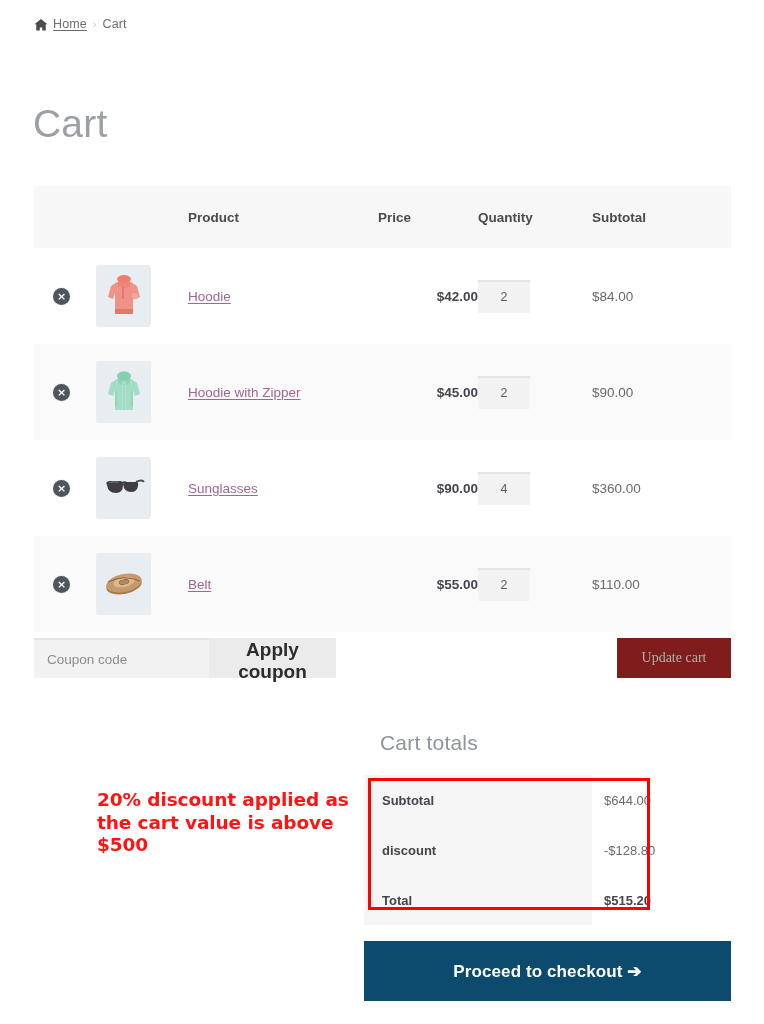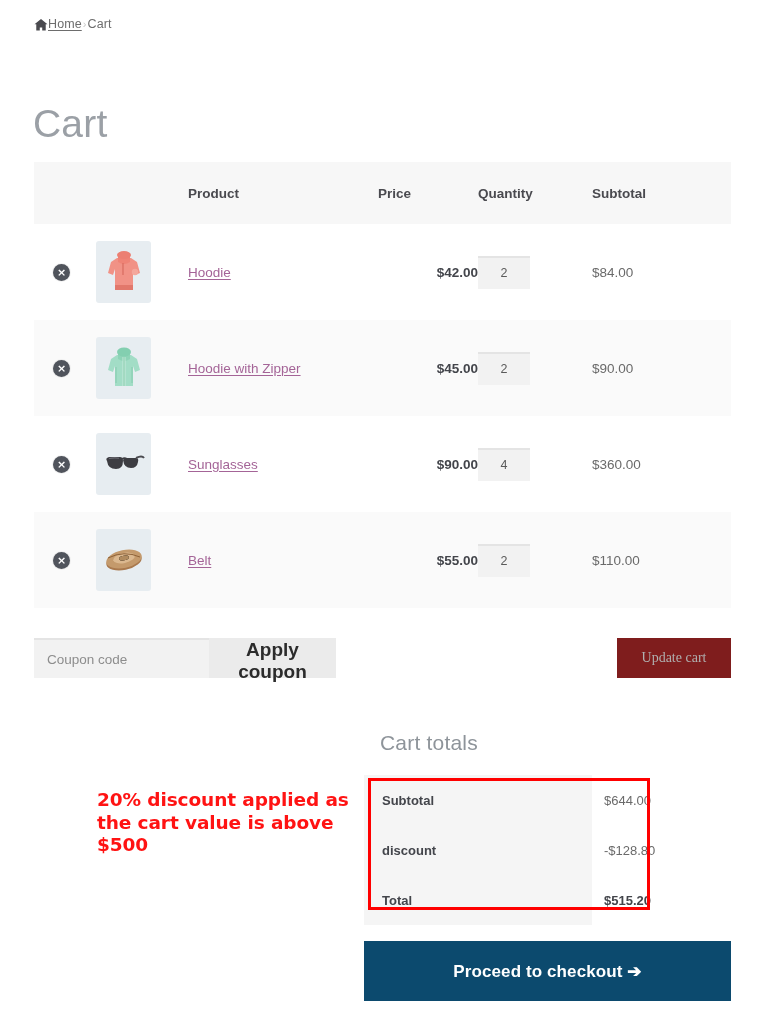--- a/index.html
+++ b/index.html
@@ -18,20 +18,21 @@
 
   
   .breadcrumb {
     position: absolute;
     left: 34px;
     top: 17px;
     font-size: 12.5px;
     color: #6d6d6d;
     display: flex;
     align-items: center;
+    gap: 5px;
     letter-spacing: .1px;
   }
   .home-icon { display: inline-block; width: 14px; height: 14px; position: relative; top: 1px; }
   .crumb-link {
     color: #6d6d6d;
     text-decoration: underline;
     text-underline-offset: 2px;
   }
   .crumb-sep { color: #c9c9c9; font-size: 11px; padding: 0 1px; }
   .crumb-current { color: #6d6d6d; }
@@ -46,21 +47,21 @@
     color: #9ba0a6;
     letter-spacing: .2px;
     line-height: 1;
     margin: 0;
   }
 
   
   .cart-table {
     position: absolute;
     left: 34px;
-    top: 162px;
+    top: 186px;
     width: 697px;
     border-collapse: collapse;
     table-layout: fixed;
     font-size: 13px;
   }
   .cart-table thead tr { background: #f7f7f7; height: 62px; }
   .cart-table th {
     text-align: left;
     font-size: 13.5px;
     font-weight: 700;

